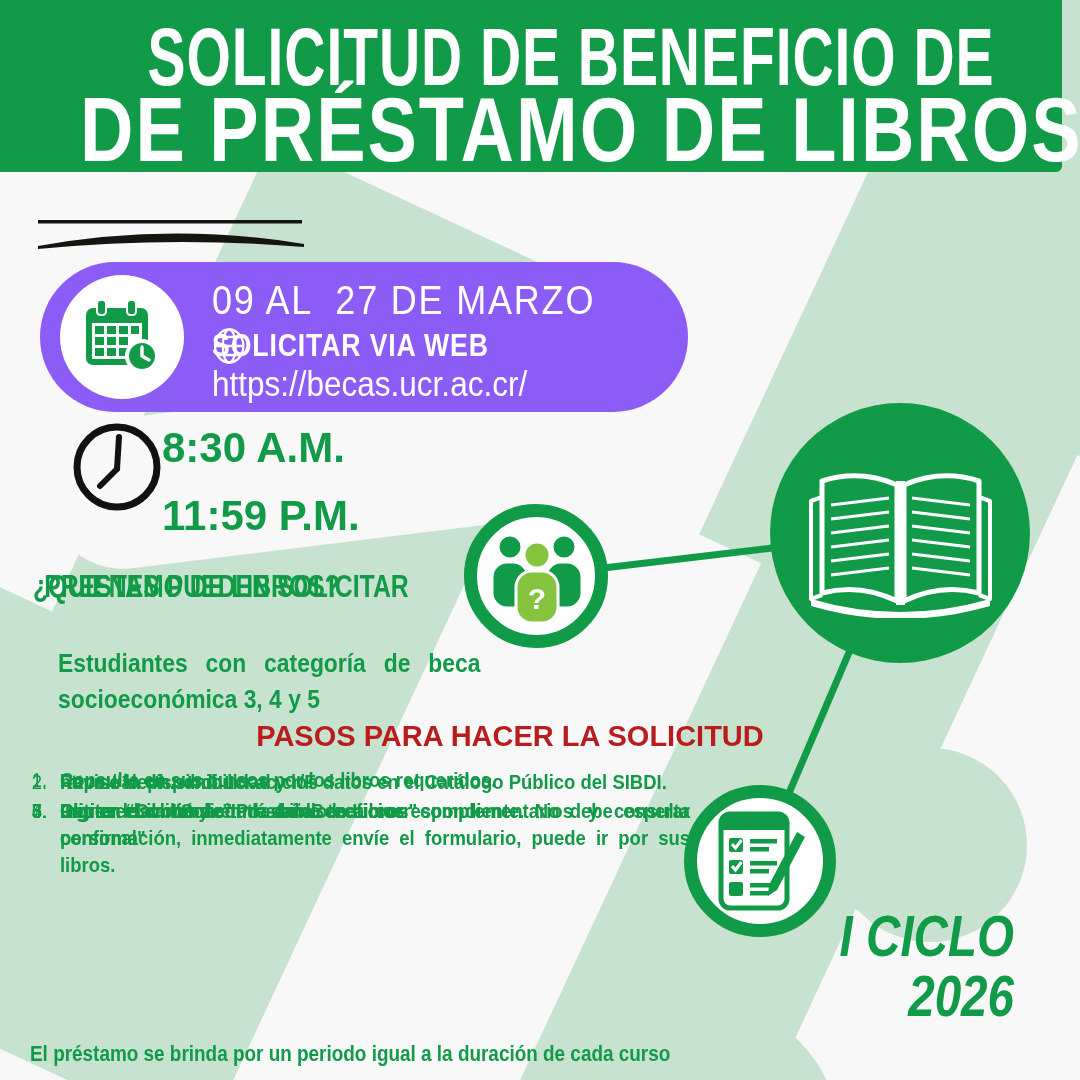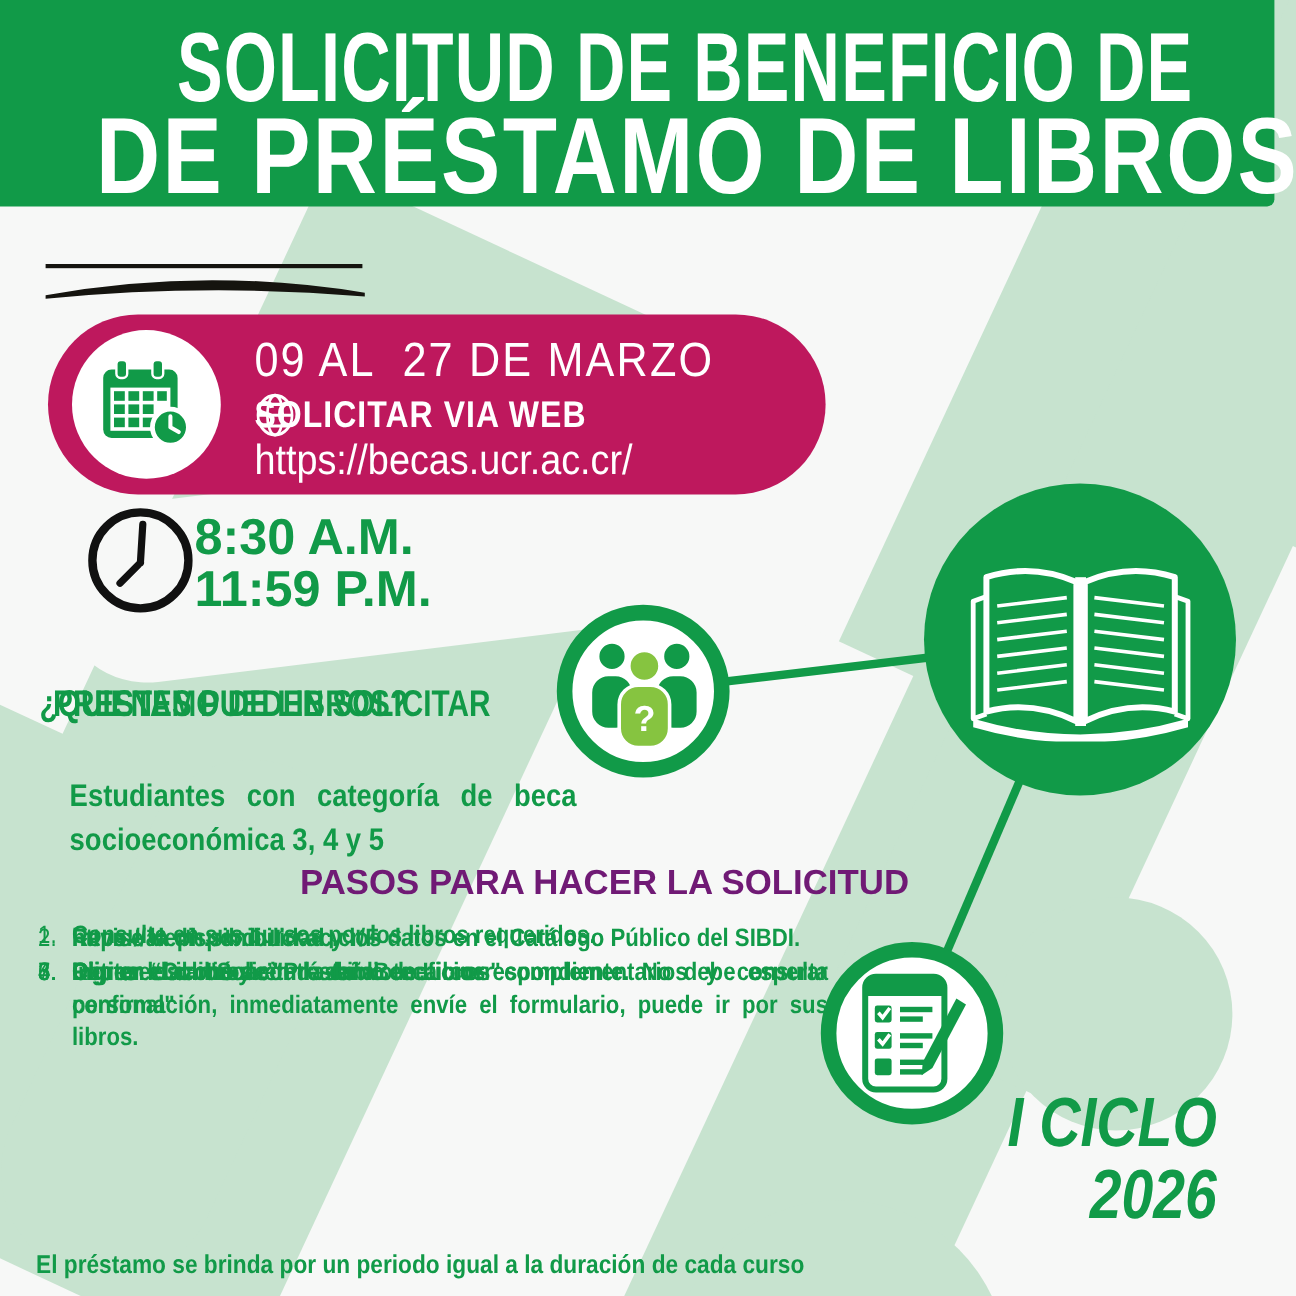--- a/index.html
+++ b/index.html
@@ -28,46 +28,46 @@
   .banner{left:0;top:0;width:1062px;height:172px;background:#119a48;z-index:3;border-bottom-right-radius:6px;text-decoration:underline;}
   .title-line{left:80px;right:0;text-align:center;color:#fff;font-weight:700;white-space:pre;}
   .t1{top:10px;font-size:62px;transform:scale(.92,1.32);transform-origin:50% 0;letter-spacing:1px;}
   .t2{top:78px;font-size:74px;transform:scale(1,1.22);transform-origin:50% 0;letter-spacing:2px;}
   .ucr{left:36px;top:128px;width:280px;height:120px;}
   .ucr-text{left:0;top:0;font-family:"Liberation Serif",serif;font-weight:600;font-size:92px;
             letter-spacing:7px;color:#15140f;line-height:1;}
   .ucr-swoosh{left:0;top:92px;}
 
   
-  .pill{left:40px;top:262px;width:648px;height:150px;background:#be185d;border-radius:76px;z-index:3;}
+  .pill{left:40px;top:262px;width:648px;height:150px;background:#8b5cf6;border-radius:76px;z-index:3;}
   .pill-circle{left:20px;top:13px;width:124px;height:124px;border-radius:50%;background:#fff;}
   .pill-circle svg{left:24px;top:24px;}
   .pill-dates{left:172px;top:16px;color:#fff;font-size:40px;font-weight:400;letter-spacing:2px;
               white-space:pre;transform:scaleX(.9);transform-origin:0 0;}
   .pill-channel{left:172px;top:64px;color:#fff;font-size:31px;font-weight:700;letter-spacing:1px;
                 white-space:nowrap;transform:scaleX(.86);transform-origin:0 0;display:flex;align-items:center;gap:8px;position:absolute;}
   .pill-channel svg{position:static;}
   .pill-url{left:172px;top:102px;color:#fff;font-size:35px;font-weight:400;
             transform:scaleX(.9);transform-origin:0 0;white-space:nowrap;}
 
   
   .clock-icon{left:71px;top:421px;z-index:3;}
   .hour{left:162px;color:#119a48;font-size:42px;font-weight:700;z-index:3;white-space:nowrap;}
   .h1{top:424px;}
-  .h2{top:467px;}
+  .h2{top:492px;}
 
   
   .question{left:33px;top:566px;color:#119a48;font-weight:700;font-size:31px;line-height:42px;
             transform:scaleX(.8);transform-origin:0 0;white-space:nowrap;z-index:3;}
   .question .q2{position:static;display:block;padding-left:14px;}
   .answer{left:58px;top:645px;width:480px;color:#119a48;font-weight:700;font-size:26px;line-height:36px;
           text-align:justify;transform:scaleX(.88);transform-origin:0 0;z-index:3;}
 
   
-  .steps-heading{left:250px;top:720px;width:520px;text-align:left;color:#701a75;font-weight:700;
+  .steps-heading{left:250px;top:720px;width:520px;text-align:center;color:#b91c1c;font-weight:700;
                  font-size:29px;z-index:3;white-space:nowrap;}
   ol.steps{left:30px;top:766px;width:750px;margin:0;padding:0;list-style:none;counter-reset:step;
            transform:scaleX(.88);transform-origin:0 0;z-index:3;}
   ol.steps li{position:relative;padding-left:34px;margin-bottom:2px;color:#119a48;font-weight:700;
               font-size:21px;line-height:27px;text-align:justify;}
   ol.steps li::before{counter-increment:step;content:counter(step) ".";position:absolute;left:2px;top:0;
                       font-weight:400;}
   ol.steps .block{display:block;position:static;text-align:left;}
   .note{left:30px;top:1042px;width:770px;color:#119a48;font-weight:700;font-size:21.5px;
         transform:scaleX(.88);transform-origin:0 0;white-space:nowrap;z-index:3;}

